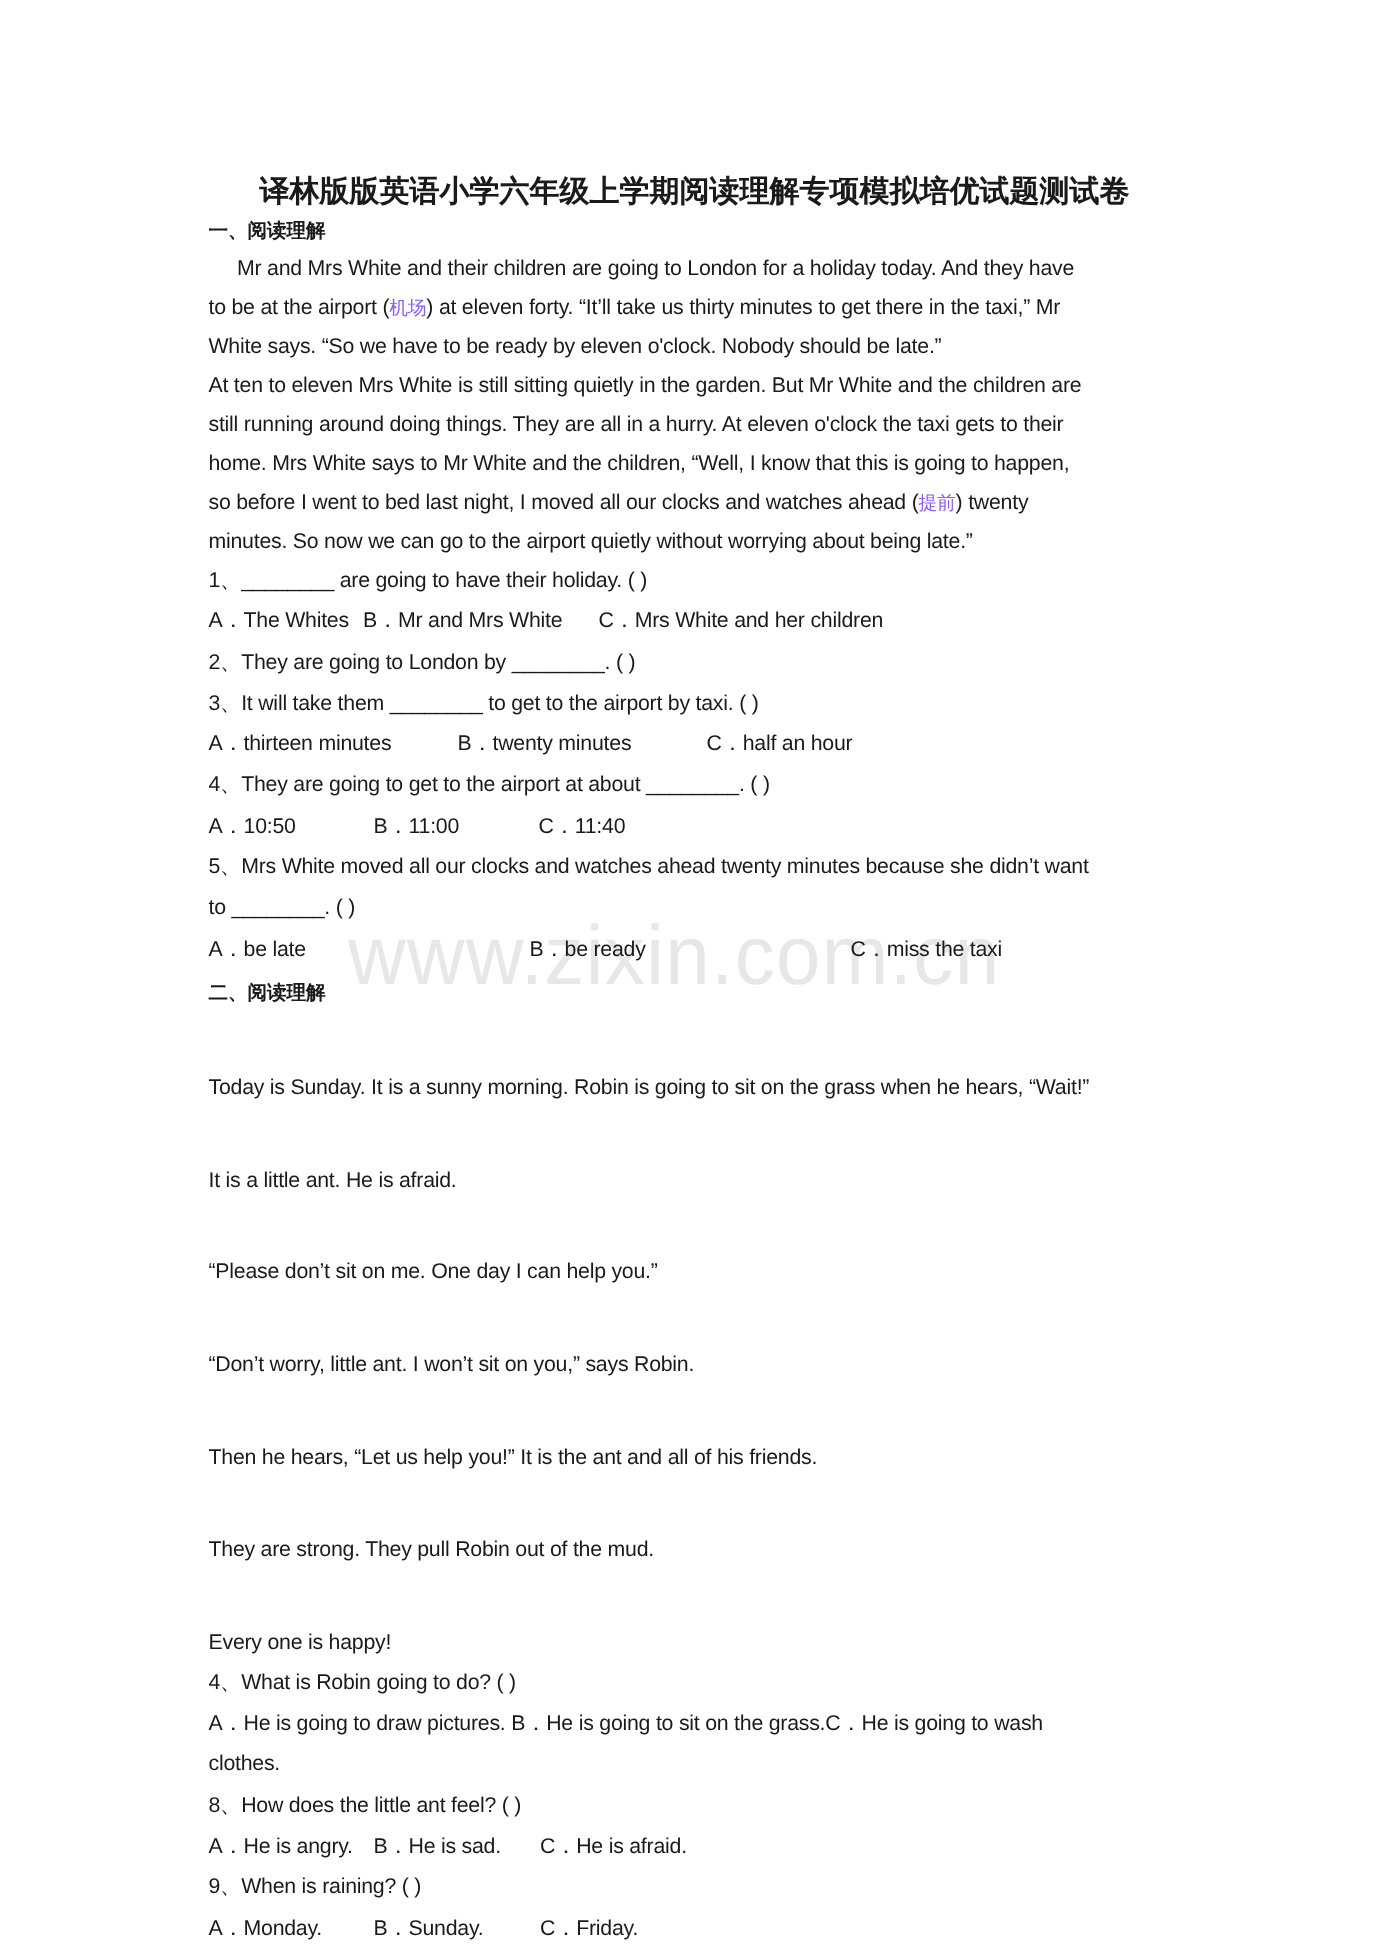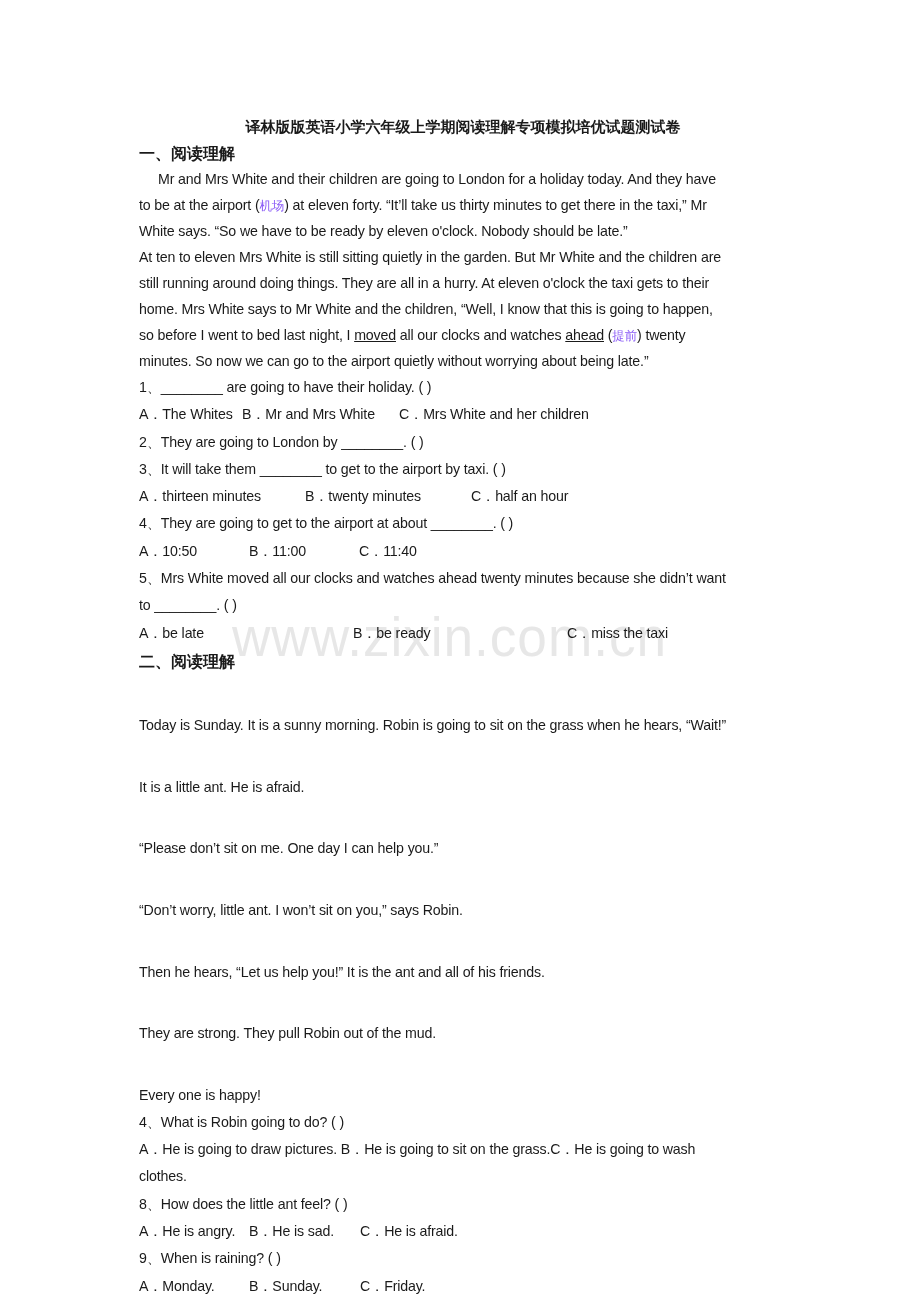--- a/index.html
+++ b/index.html
@@ -16,33 +16,33 @@
       color: #1a1a1a;
     }
     .page {
       position: absolute;
       left: 139px;
       top: 112px;
       width: 645px;
     }
     .doc-title {
       font-family: "DejaVu Serif", "Liberation Serif", serif;
-      font-size: 15px;
+      font-size: 20px;
       font-weight: bold;
       text-align: center;
       margin: 0 0 0 -6px;
       width: 660px;
       letter-spacing: 0px;
       height: 30px;
       line-height: 30px;
       white-space: nowrap;
     }
     .section-heading {
       font-family: Liberation Sans, sans-serif;
-      font-size: 16px;
+      font-size: 13px;
       height: 24px;
       line-height: 24px;
       margin: 0;
       white-space: nowrap;
     }
     .line {
       font-size: 14.2px;
       line-height: 26px;
       height: 26px;
       white-space: nowrap;
@@ -54,21 +54,20 @@
       margin-top: 36px;
     }
     .line.q {
       line-height: 27.3px;
       height: 27.3px;
     }
     .indent {
       padding-left: 19px;
     }
     .u {
-      text-decoration: underline;
       text-align: center;
     }
     .zh {
       font-family: "DejaVu Sans", sans-serif;
       font-size: 12.5px;
       color: #8b5cf6;
     }
     .opt {
       display: inline-block;
     }

